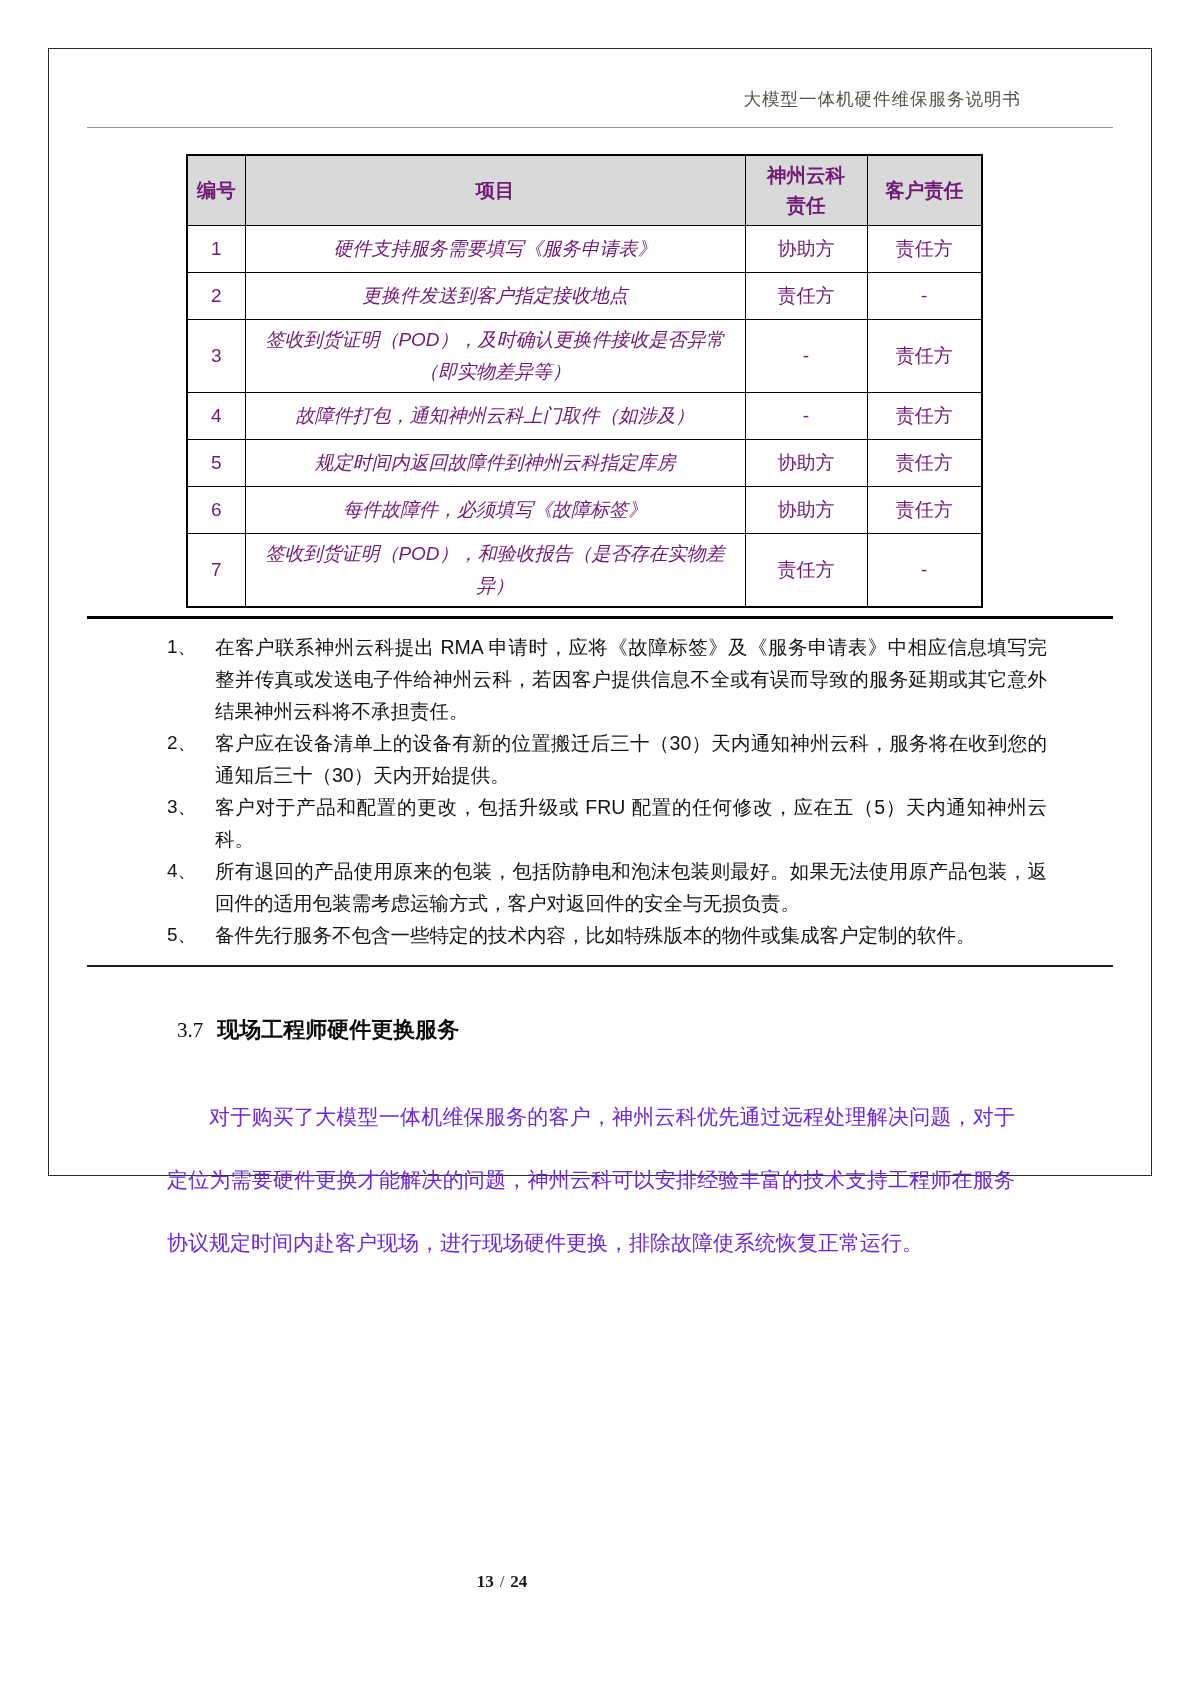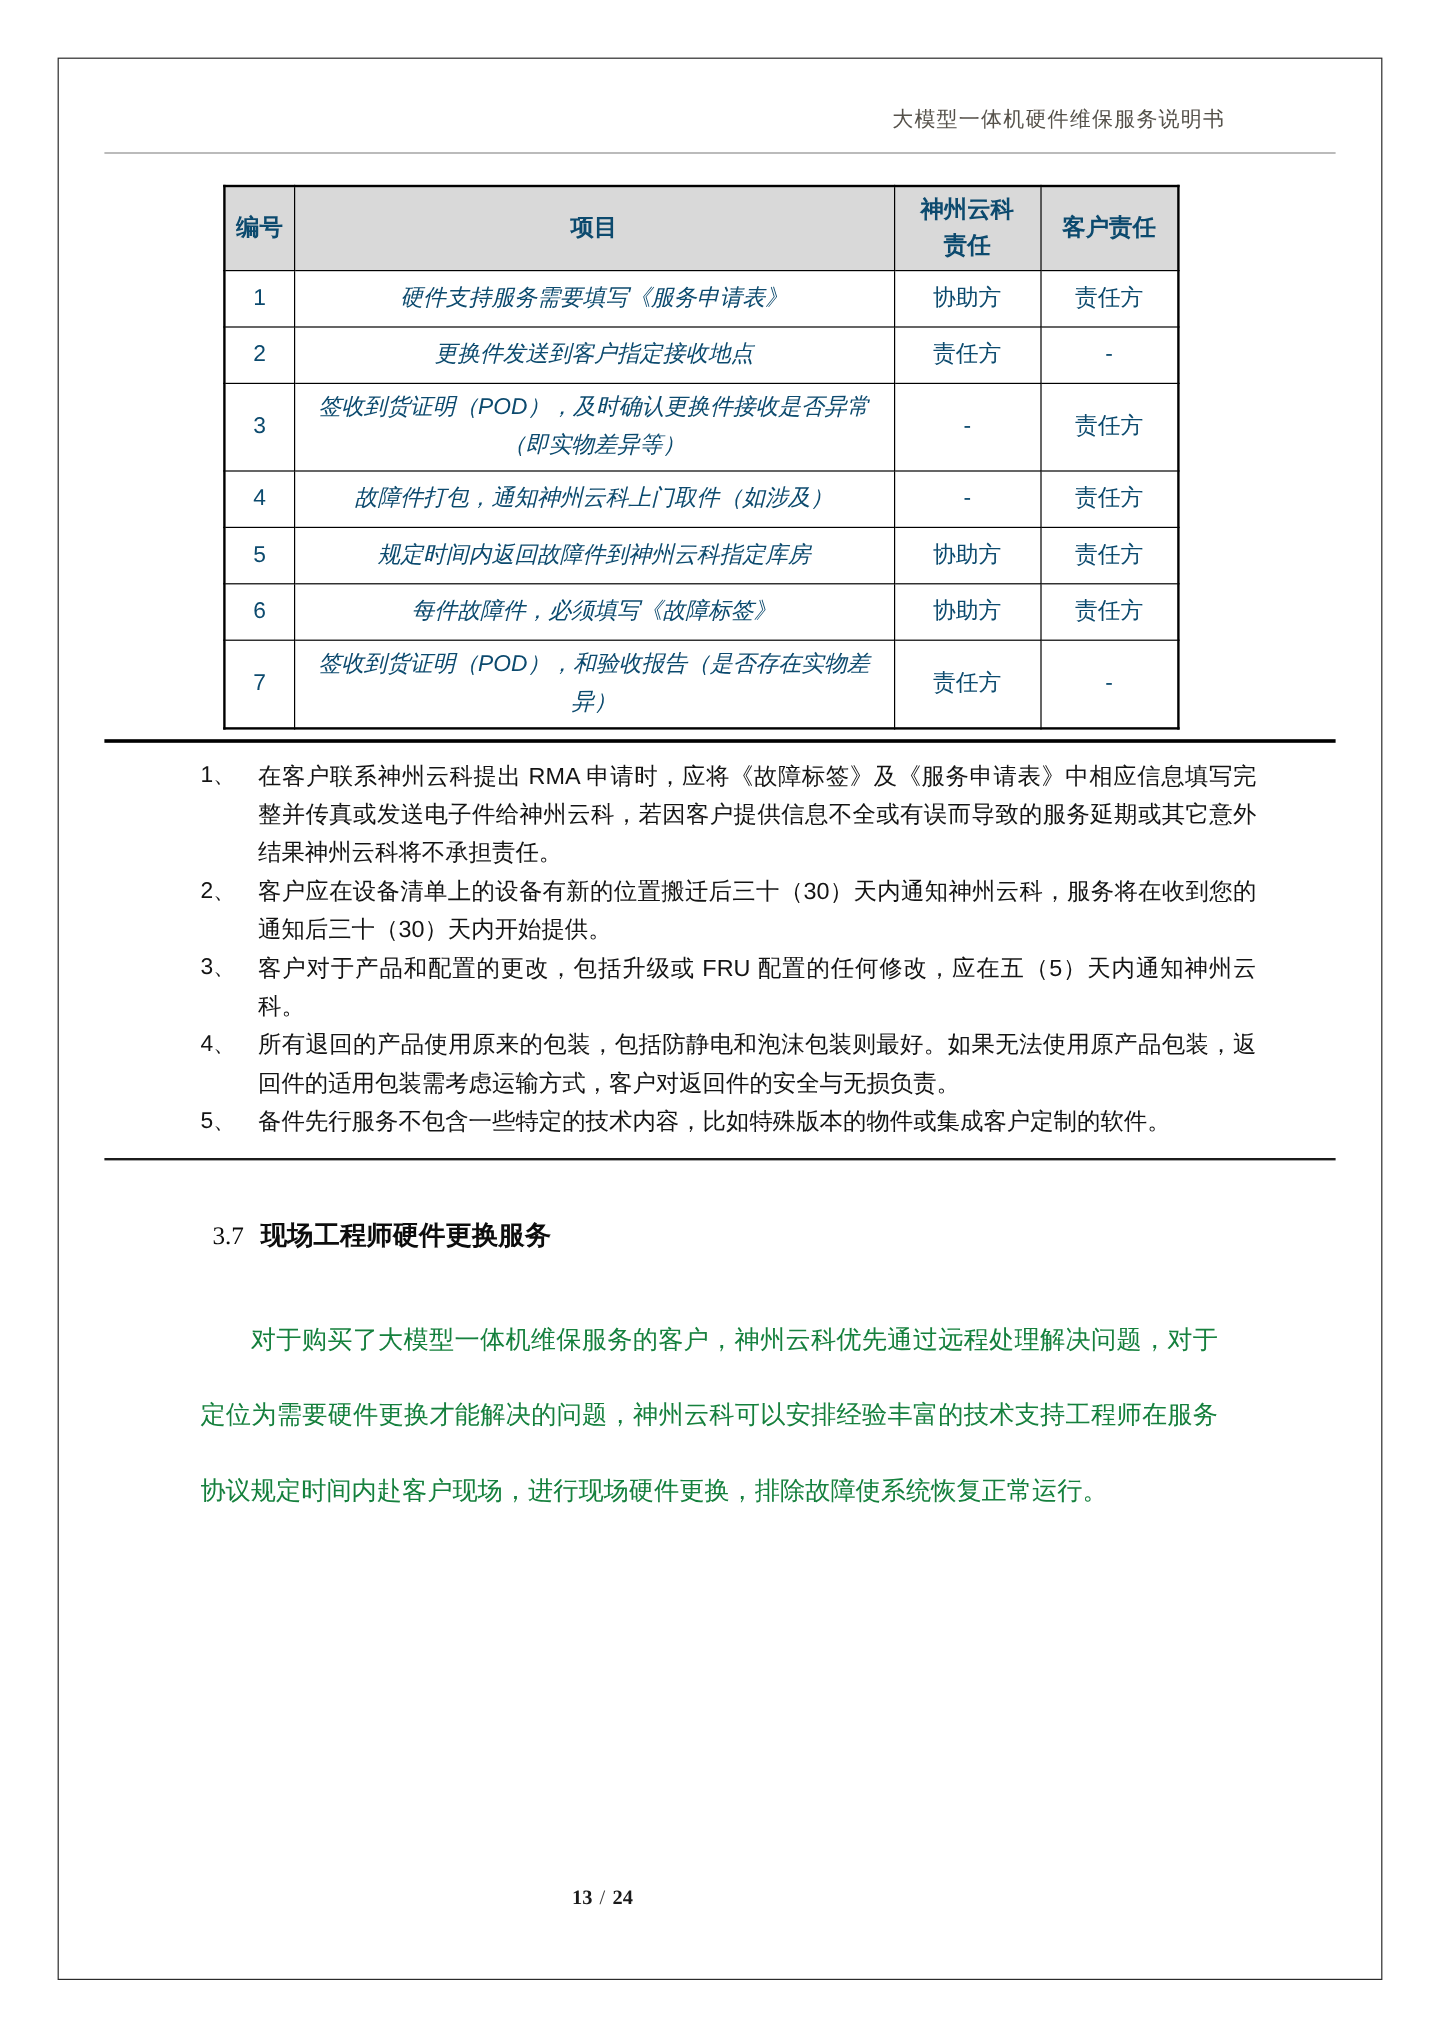--- a/index.html
+++ b/index.html
@@ -7,21 +7,21 @@
     width:1200px;height:1698px;
     background:#ffffff;
     font-family:"Liberation Sans","DejaVu Sans",sans-serif;
     color:#111;
     position:relative;
     overflow:hidden;
   }
   .page-frame{
     position:absolute;
     left:48px;top:48px;
-    width:1104px;height:1602px;
+    width:1104px;height:1128px;
     border:1px solid #2b2b2b;
     box-sizing:border-box;
     padding:0 38px;
   }
   .doc-header{
     padding-top:38px;
     padding-bottom:16px;
     padding-right:92px;
     text-align:right;
     font-family:"Liberation Serif","DejaVu Serif",serif;
@@ -33,21 +33,21 @@
   .intro-line{
     margin:36px 0 0 120px;
     font-size:21px;
     color:#151515;
   }
   table.resp-table{
     margin:26px 0 0 99px;
     border-collapse:collapse;
     border:2px solid #000;
     font-size:19px;
-    color:#0c4a6e;
+    color:#701a75;
     table-layout:fixed;
   }
   .resp-table col.c-no{width:58px;}
   .resp-table col.c-item{width:500px;}
   .resp-table col.c-dck{width:122px;}
   .resp-table col.c-cust{width:115px;}
   .resp-table th,.resp-table td{
     border:1px solid #000;
     vertical-align:middle;
     text-align:center;
@@ -121,21 +121,21 @@
     margin-left:14px;
     font-size:22px;
     font-weight:bold;
     color:#0d0d0d;
   }
   .body-paragraph{
     margin-left:80px;
     width:848px;
     font-size:21px;
     line-height:63px;
-    color:#15803d;
+    color:#6d28d9;
     text-align:justify;
     text-indent:2em;
   }
   .body-paragraph.p1{margin-top:40px;}
   .body-paragraph.p2{margin-top:22px;}
   .page-footer{
     position:absolute;
     top:1572px;left:0;width:1004px;
     text-align:center;
     font-family:"Liberation Serif","DejaVu Serif",serif;

